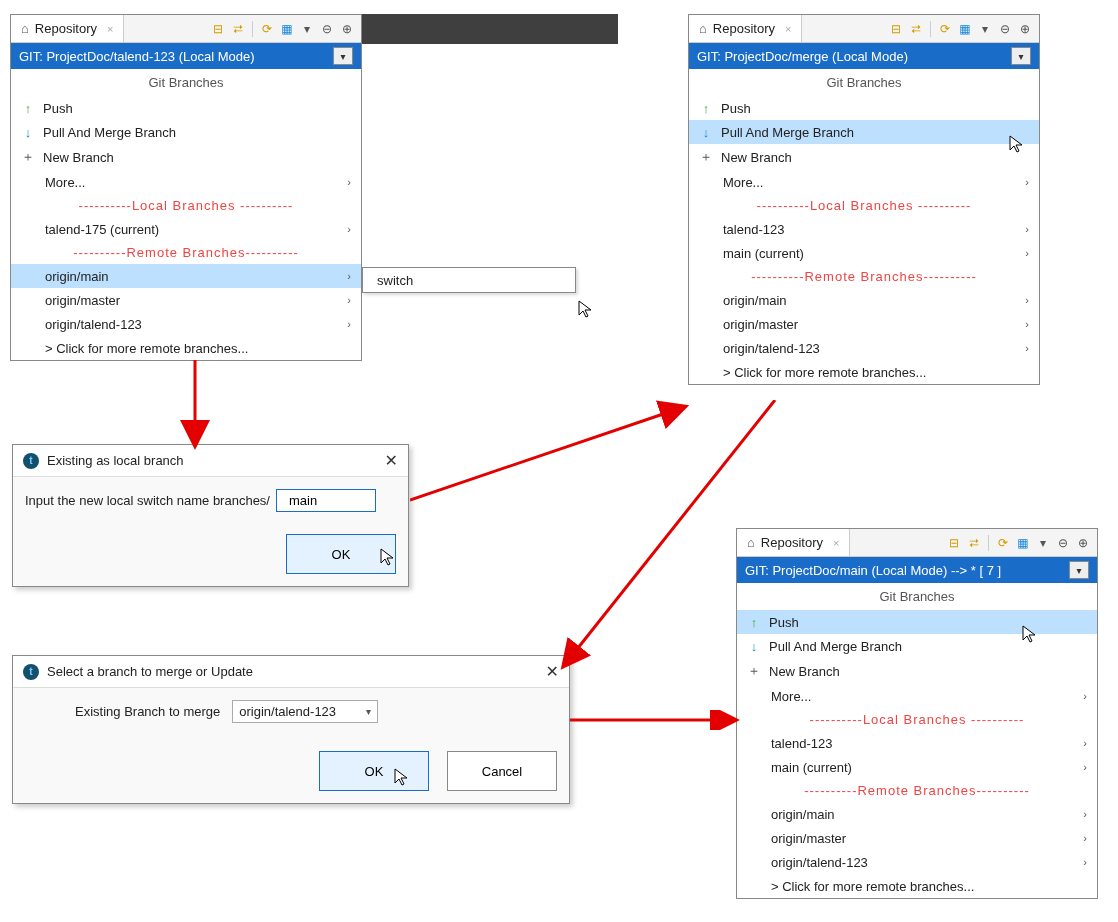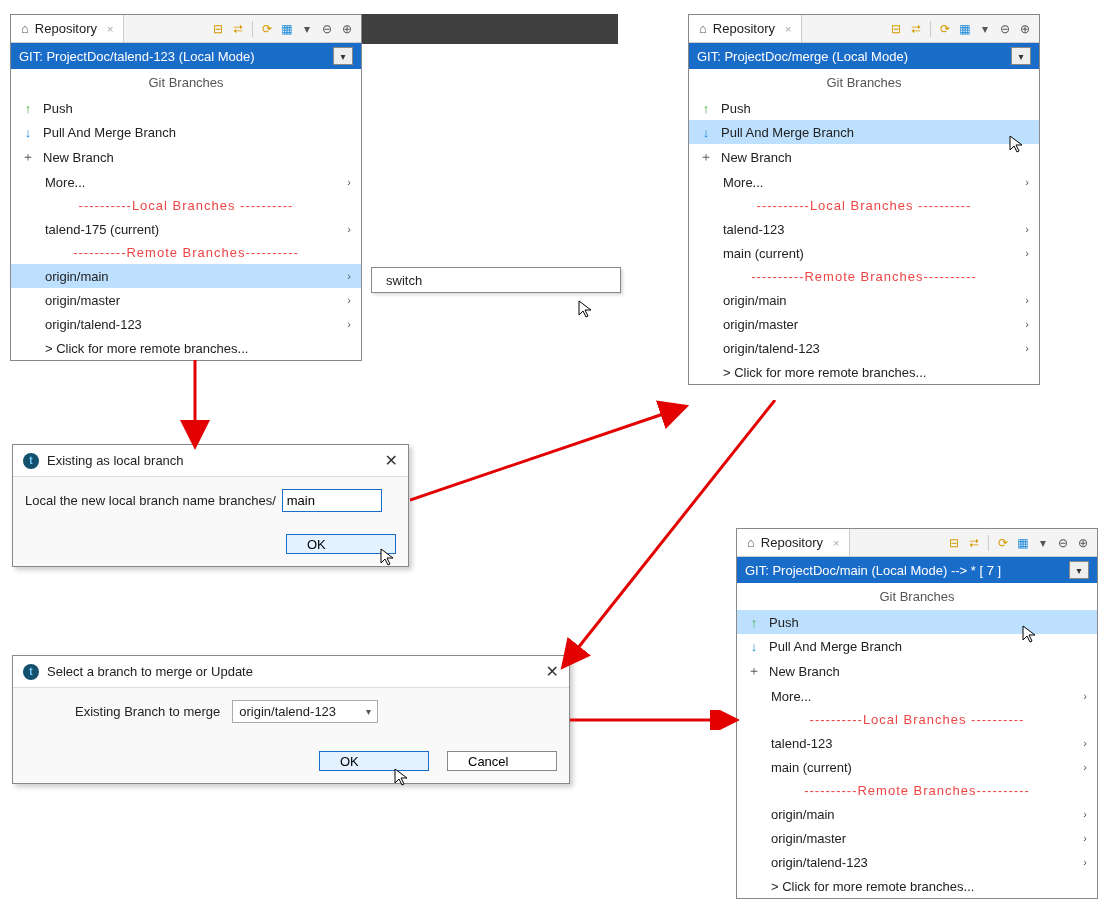--- a/index.html
+++ b/index.html
@@ -124,30 +124,30 @@
     width:16px;height:16px;border-radius:50%;
     background:#13506d;
     margin-right:8px;
     display:flex;align-items:center;justify-content:center;
     color:#7fd0ff;font-size:10px;font-weight:bold;
   }
   .dialog .titlebar .close { margin-left:auto;font-size:16px;color:#333;cursor:pointer; }
   .dialog .body { padding: 12px; }
   .txt-input {
     border:1px solid #1a6cc9;
-    padding:3px 4px;
+    padding:3px 12px;
     font-family:inherit;
     font-size:13px;
     outline:none;
   }
   .btn {
-    display:inline-flex;align-items:center;
+    display:inline-flex;align-items:center;justify-content:center;
     border:1px solid #888;
     background:#fff;
-    height:20px;
+    height:40px;
     padding:0 20px;
     font-family:inherit;font-size:13px;
     cursor:pointer;
   }
   .btn.primary { border:1px solid #1a6cc9; background:#e4f1ff; }
   .select {
     display:inline-flex;align-items:center;
     border:1px solid #aaa;
     background:#fff;
     padding:3px 6px;
@@ -229,39 +229,39 @@
     <div class="menu-item indent1">
       <span>origin/talend-123</span>
       <span class="arrow">›</span>
     </div>
     <div class="menu-item indent1">
       <span> &gt; Click for more remote branches...</span>
     </div>
   </div>
 </div>
 
-<div class="submenu" style="left:362px;top:267px;width:250px;margin-left:9px;">
+<div class="submenu" style="left:362px;top:267px;width:214px;">
   <div class="menu-item">
     <span>switch</span>
   </div>
 </div>
 
 <svg class="cursor-arrow" style="left:578px;top:300px;" viewBox="0 0 16 20">
     <path d="M1 1 L1 15 L5 11 L8 17 L10 16 L7 10 L13 10 Z" fill="#fff" stroke="#000" stroke-width="1"></path>
   </svg>
 
 <div class="dialog" style="left:12px;top:444px;width:397px;">
   <div class="titlebar">
     <span class="appico">t</span>
     <span>Existing as local branch</span>
     <span class="close">✕</span>
   </div>
   <div class="body">
     <div style="display:flex;align-items:center;gap:6px;">
-      <span>Local the new local branch name branches/</span>
+      <span>Input the new local switch name branches/</span>
       <input class="txt-input" style="width: 100px;" value="main">
     </div>
     <div style="text-align:right;margin-top:22px;">
       <button class="btn primary" style="width:110px">
           <span>OK</span>
         </button>
     </div>
   </div>
 </div>
 <svg class="cursor-arrow" style="left:380px;top:548px;" viewBox="0 0 16 20">

